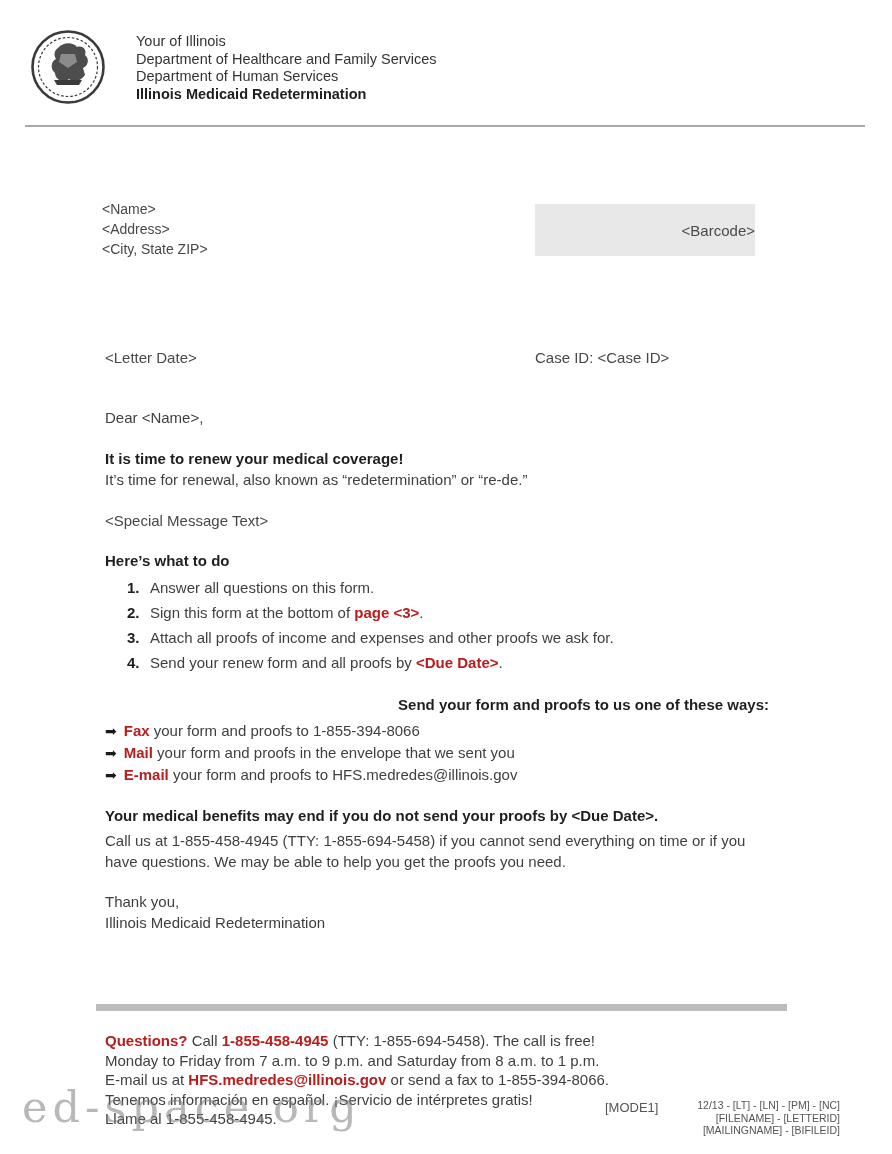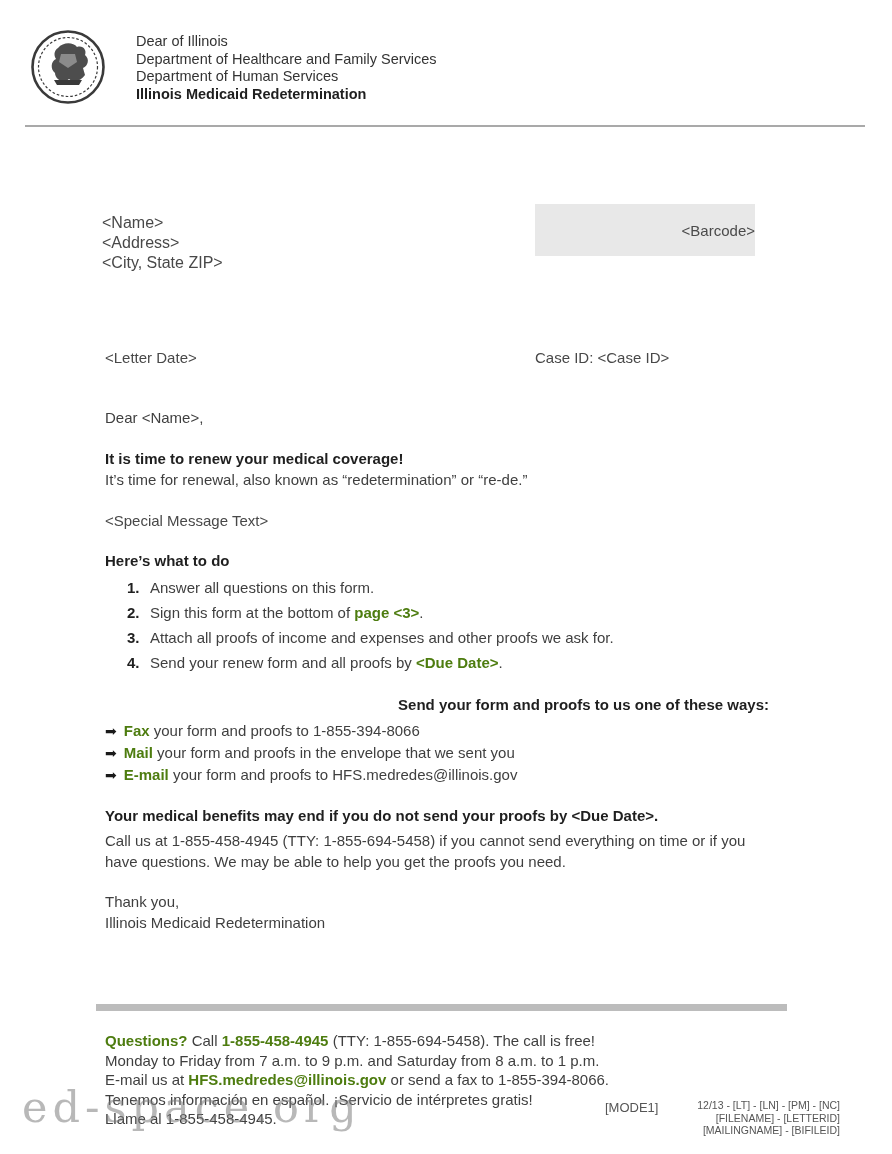--- a/index.html
+++ b/index.html
@@ -7,31 +7,31 @@
   .page {
     position:relative;
     width:892px; height:1154px;
     margin:0 auto;
     background:#ffffff;
     font-family:"Liberation Sans", sans-serif;
     color:#3f3f3f;
     font-size:15px;
     overflow:hidden;
   }
-  b, strong, .bold { color:#4d7c0f; font-weight:bold;margin-top:16px; }
+  b, strong, .bold { color:#b91c1c; font-weight:bold;margin-top:16px; }
 
   
   .header { position:absolute; top:28px; left:30px; display:flex; align-items:flex-start; }
   .seal { width:76px; height:78px; flex:0 0 auto; }
   .agency { margin-left:30px; margin-top:5px; font-size:14.5px; line-height:17.5px; color:#333333; }
   .agency .prog { font-weight:bold; color:#1f1f1f; }
   .top-rule { position:absolute; top:125px; left:25px; width:840px; border-top:2px solid #a9a9a9; }
 
   
-  .recipient { position:absolute; top:213px; left:102px; line-height:20px; font-size:16px; color:#484848; }
+  .recipient { position:absolute; top:199px; left:102px; line-height:20px; font-size:14px; color:#484848; }
   .barcode-box {
     position:absolute; top:204px; left:535px; width:220px; height:52px;
     background:#e8e8e8; display:flex; align-items:center; justify-content:flex-end;
     color:#4a4a4a; font-size:15px;
   }
 
   
   .letter-date { position:absolute; top:349px; left:105px; color:#484848; }
   .case-id { position:absolute; top:349px; left:535px; color:#484848; }
 
@@ -75,21 +75,21 @@
 
   <div class="header">
     <svg class="seal" viewBox="0 0 76 78" aria-hidden="true">
       <circle cx="38" cy="39" r="35.5" fill="none" stroke="#3a3a3a" stroke-width="2.6"></circle>
       <circle cx="38" cy="39" r="29.5" fill="none" stroke="#3a3a3a" stroke-width="1.2" stroke-dasharray="2.6 2"></circle>
       <path d="M28 20 C33 14 43 14 47 19 C53 17 57 22 55 27 C60 31 58 38 53 40 L55 47 C51 53 44 55 39 51 C33 56 25 51 25 45 C20 41 21 33 26 31 C23 26 25 22 28 20 Z" fill="#3a3a3a" opacity="0.9"></path>
       <path d="M31 26 L45 26 L47 34 L38 40 L29 34 Z" fill="#ffffff" opacity="0.35"></path>
       <path d="M24 52 L52 52 L49 57 L27 57 Z" fill="#3a3a3a"></path>
     </svg>
     <div class="agency">
-      <div>Dear of Illinois</div>
+      <div>Your of Illinois</div>
       <div>Department of Healthcare and Family Services</div>
       <div>Department of Human Services</div>
       <div class="prog">Illinois Medicaid Redetermination</div>
     </div>
   </div>
   <div class="top-rule"></div>
 
   <div class="recipient">
     <div>&lt;Name&gt;</div>
     <div>&lt;Address&gt;</div>

